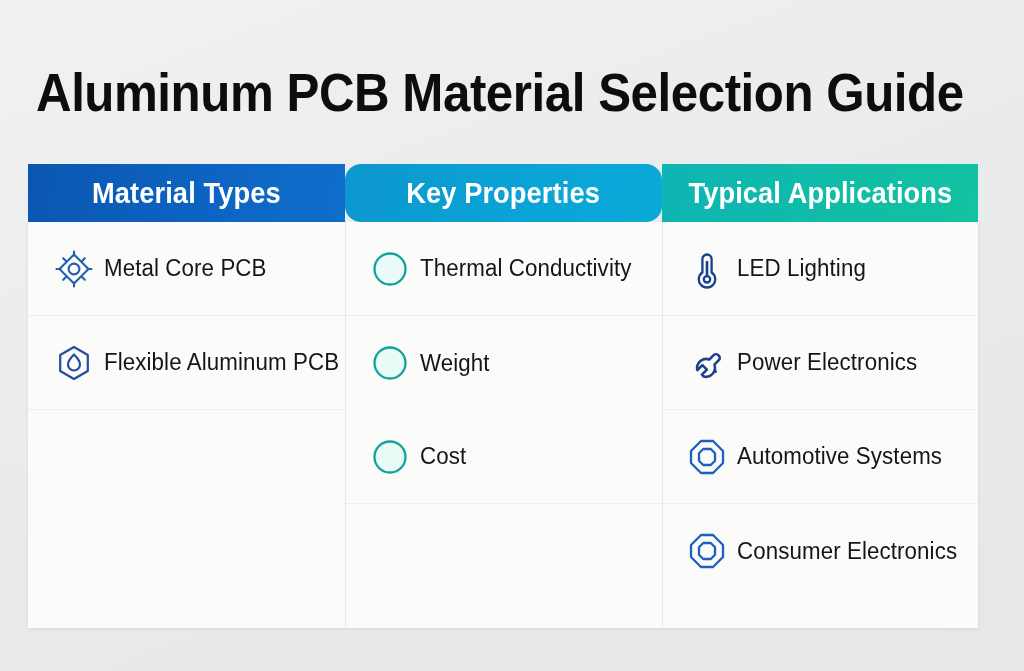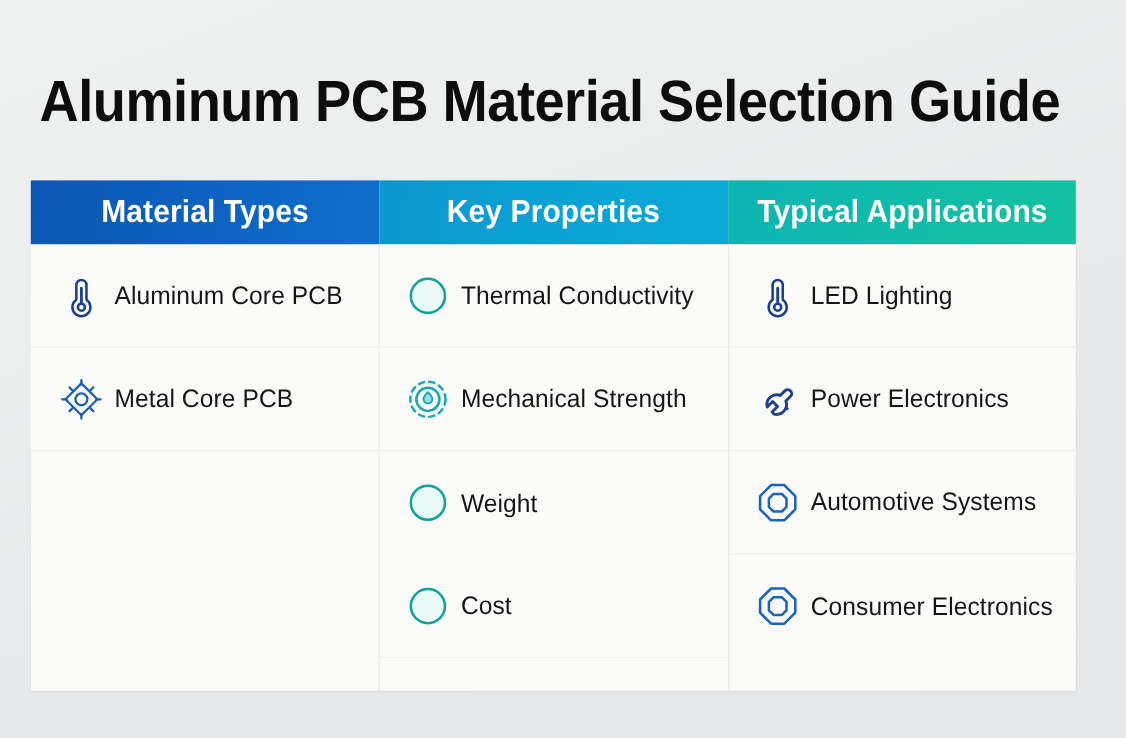--- a/index.html
+++ b/index.html
@@ -63,20 +63,21 @@
     white-space: nowrap;
   }
   .th-inner { transform: scaleX(0.94); display:block; }
   .th-0 {
     width: 317px;
     background: linear-gradient(100deg, #0a57b0 0%, #0d63c2 55%, #0f6ecb 100%);
   }
   .th-1 {
     width: 317px;
     background: linear-gradient(100deg, #0c97cf 0%, #0aa4d6 60%, #09aad8 100%);
+    border-radius: 16px;
   }
   .th-2 {
     width: 316px;
     background: linear-gradient(100deg, #0db5b4 0%, #10bda6 60%, #12c2a0 100%);
   }
   .table-body {
     display: flex;
     width: 100%;
     height: 406px;
     background: #fbfbfa;
@@ -142,70 +143,59 @@
       </div>
       <div class="th th-2">
         <span class="th-inner">Typical Applications</span>
       </div>
     </div>
 
     <div class="table-body">
 
       <div class="col col-0">
 
-        <div class="cell">
-          <span class="cell-icon">
-            <svg width="36" height="40" viewBox="0 0 36 40" fill="none" stroke="#1b3f8f" stroke-width="2.3" stroke-linecap="round" stroke-linejoin="round">
-              <path d="M18 5.5 a4.6 4.6 0 0 1 4.6 4.6 v13.4 a8.2 8.2 0 1 1 -9.2 0 V10.1 A4.6 4.6 0 0 1 18 5.5 Z"></path>
-              <path d="M18 13 v13.5" stroke-width="2.6"></path>
-              <circle cx="18" cy="30.3" r="3.2"></circle>
-            </svg>
-          </span>
-          <span class="cell-label">Aluminum Core PCB</span>
-        </div>
 
         <div class="cell">
           <span class="cell-icon">
             <svg width="40" height="40" viewBox="0 0 40 40" fill="none" stroke="#1f5fae" stroke-width="2.1" stroke-linecap="round" stroke-linejoin="round">
               <path d="M20 5.5 L34.5 20 L20 34.5 L5.5 20 Z"></path>
               <circle cx="20" cy="20" r="5.4"></circle>
               <path d="M20 2.5 v4 M20 33.5 v4 M2.5 20 h4 M33.5 20 h4"></path>
               <path d="M9.2 9.2 l2.8 2.8 M28 28 l2.8 2.8 M30.8 9.2 l-2.8 2.8 M12 28 l-2.8 2.8"></path>
             </svg>
           </span>
           <span class="cell-label">Metal Core PCB</span>
         </div>
 
+        <div class="cell">
+          <span class="cell-icon">
+            <svg width="40" height="40" viewBox="0 0 40 40" fill="none" stroke="#1f4f9e" stroke-width="2.2" stroke-linecap="round" stroke-linejoin="round">
+              <path d="M20 4 L33.8 12 V28 L20 36 L6.2 28 V12 Z"></path>
+              <path d="M20 11.5 C24.5 16 26 18.5 26 21.5 a6 6 0 0 1 -12 0 c0 -3 1.5 -5.5 6 -10 Z"></path>
+            </svg>
+          </span>
+          <span class="cell-label">Flexible Aluminum PCB</span>
+        </div>
 
         <div class="cell last empty">
           <span class="cell-label"></span>
         </div>
       </div>
 
       <div class="col col-1">
 
         <div class="cell">
           <span class="cell-icon">
             <svg width="38" height="38" viewBox="0 0 38 38">
               <circle cx="19" cy="19" r="15.5" fill="#eafaf7" stroke="#11a39b" stroke-width="2.3"></circle>
             </svg>
           </span>
           <span class="cell-label">Thermal Conductivity</span>
         </div>
 
-        <div class="cell">
-          <span class="cell-icon">
-            <svg width="40" height="40" viewBox="0 0 40 40" fill="none" stroke="#12aab0" stroke-width="2.2" stroke-linecap="round" stroke-linejoin="round">
-              <circle cx="20" cy="20" r="16" stroke-dasharray="5 4.5"></circle>
-              <circle cx="20" cy="20" r="10.5"></circle>
-              <path d="M20 13.5 C22.8 16.3 24 17.8 24 19.7 a4 4 0 0 1 -8 0 c0 -1.9 1.2 -3.4 4 -6.2 Z" fill="#8fe3e4" stroke="#12aab0" stroke-width="1.8"></path>
-            </svg>
-          </span>
-          <span class="cell-label">Mechanical Strength</span>
-        </div>
 
         <div class="cell last">
           <span class="cell-icon">
             <svg width="38" height="38" viewBox="0 0 38 38">
               <circle cx="19" cy="19" r="15.5" fill="#eafaf7" stroke="#11a39b" stroke-width="2.3"></circle>
             </svg>
           </span>
           <span class="cell-label">Weight</span>
         </div>
 

